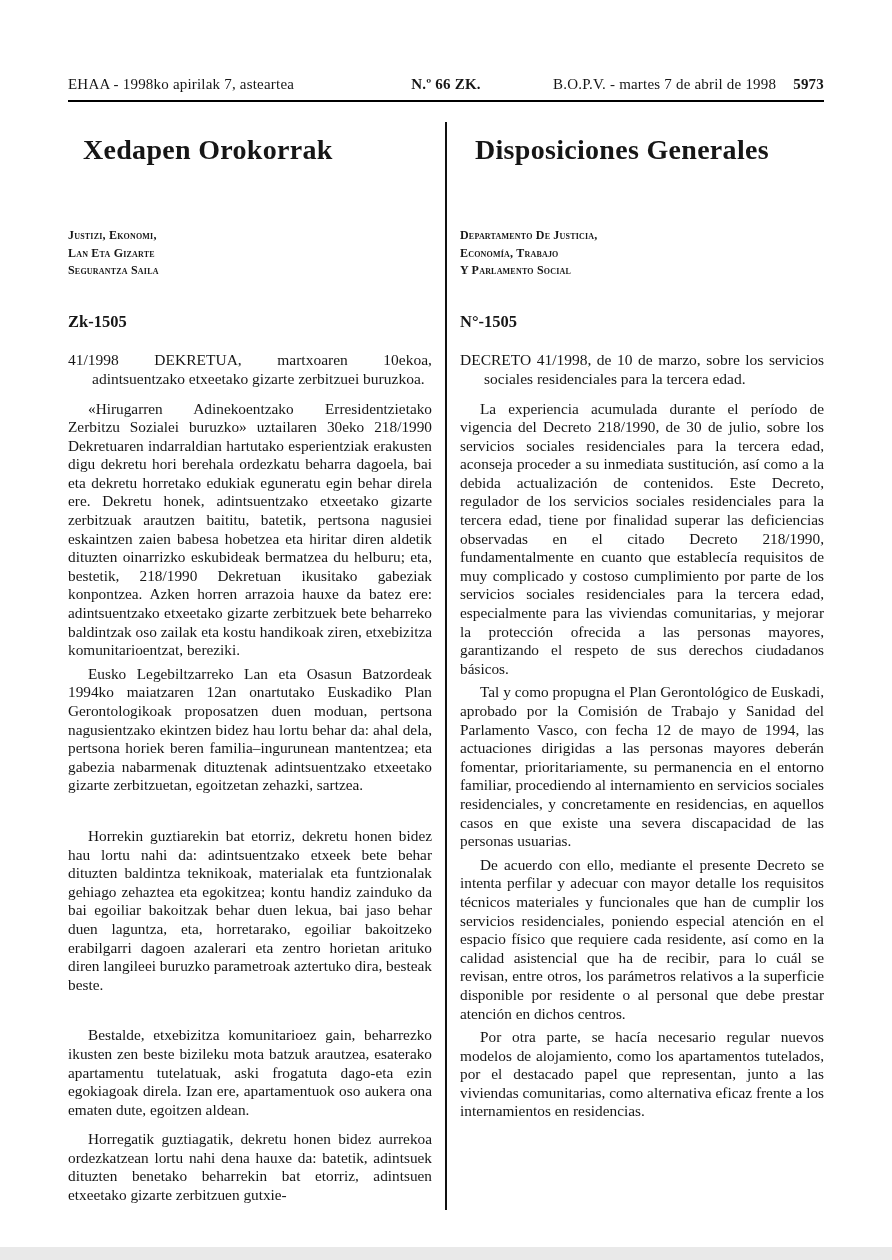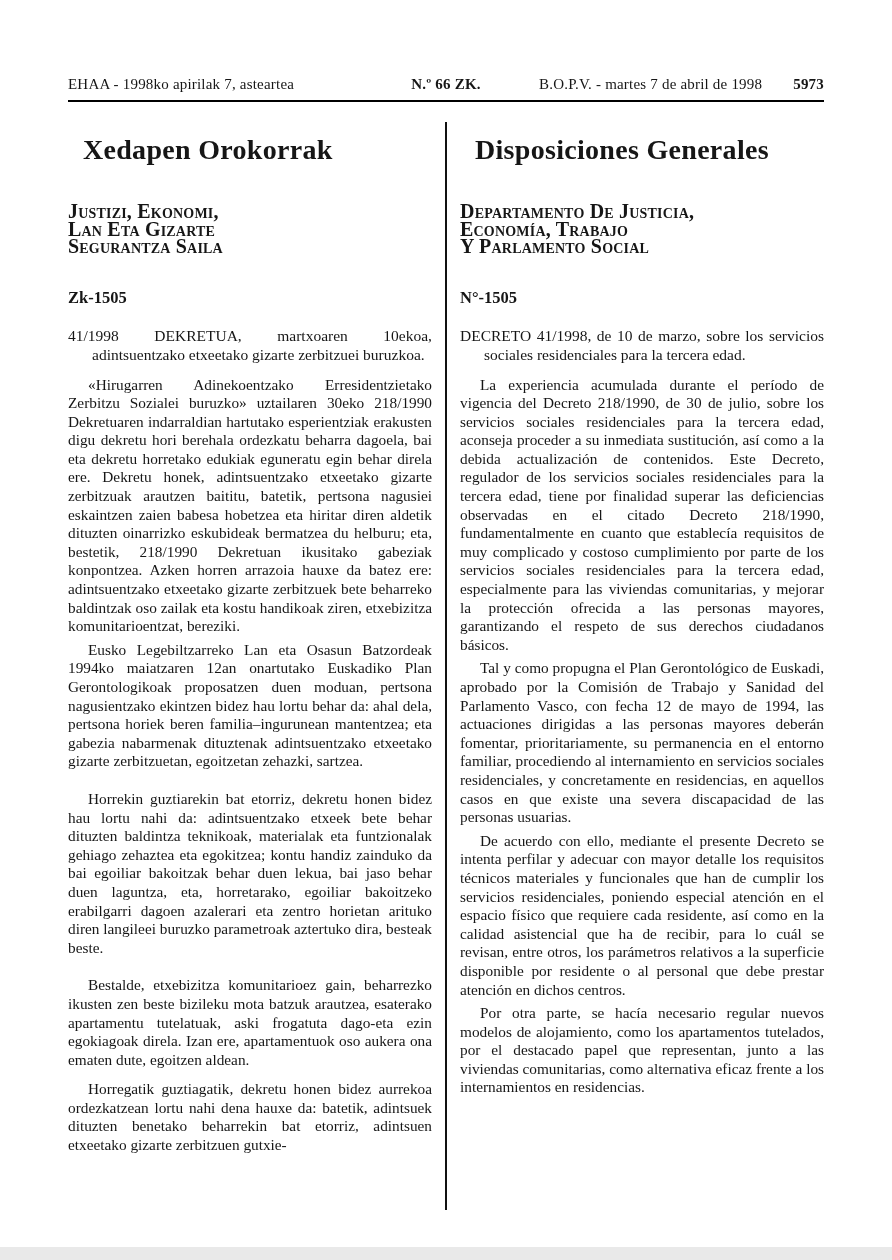--- a/index.html
+++ b/index.html
@@ -11,57 +11,57 @@
   .page{position:absolute;inset:0;}
 
   
   .hdr{
     position:absolute;top:76px;left:68px;right:68px;
     display:flex;align-items:baseline;font-size:15px;letter-spacing:.2px;
   }
   .hdr-left{flex:1 1 0;text-align:left;}
   .hdr-center{flex:0 0 auto;text-align:center;font-weight:bold;}
   .hdr-right{flex:1 1 0;text-align:right;}
-  .hdr-pagenum{font-weight:bold;margin-left:31px;}
+  .hdr-pagenum{font-weight:bold;margin-left:17px;}
   .hdr-rule{
     position:absolute;top:100px;left:68px;right:68px;
     border-top:2px solid #000;
   }
 
   
   .cols{
     position:absolute;top:118px;left:68px;right:68px;
     display:grid;grid-template-columns:364px 28px 364px;
   }
   .divider{
     justify-self:center;width:2px;height:1088px;background:#111;margin-top:4px;
   }
   .col{min-width:0;}
 
   .section-title{
     font-size:28px;font-weight:bold;line-height:34px;margin:15px;letter-spacing:.3px;
   }
   .dept{
-    margin-top:36px;font-weight:bold;font-variant:small-caps;
-    font-size:20px;line-height:17.5px;letter-spacing:.2px;
+    margin-top:60px;font-weight:bold;font-variant:small-caps;
+    font-size:12px;line-height:17.5px;letter-spacing:.2px;
   }
   .item-number{
     margin-top:32px;font-weight:bold;font-size:16.5px;line-height:19px;
   }
   .decree{
     margin-top:19px;font-size:15.5px;line-height:19px;text-align:justify;
     padding-left:24px;text-indent:-24px;
   }
   .p{
     margin:5px 0 0;font-size:15.3px;line-height:18.6px;
     text-align:justify;text-indent:20px;
   }
   .p.first{margin-top:12px;}
   .p.gap-md{margin-top:11px;}
-  .p.gap-lg{margin-top:19px;}
+  .p.gap-lg{margin-top:32px;}
   .p.gap-xl{margin-top:26px;}
 
   
   .footer-band{
     position:absolute;left:0;right:0;bottom:0;height:13px;background:#e9e9e9;
   }
 </style>
 </head>
 <body>
 

